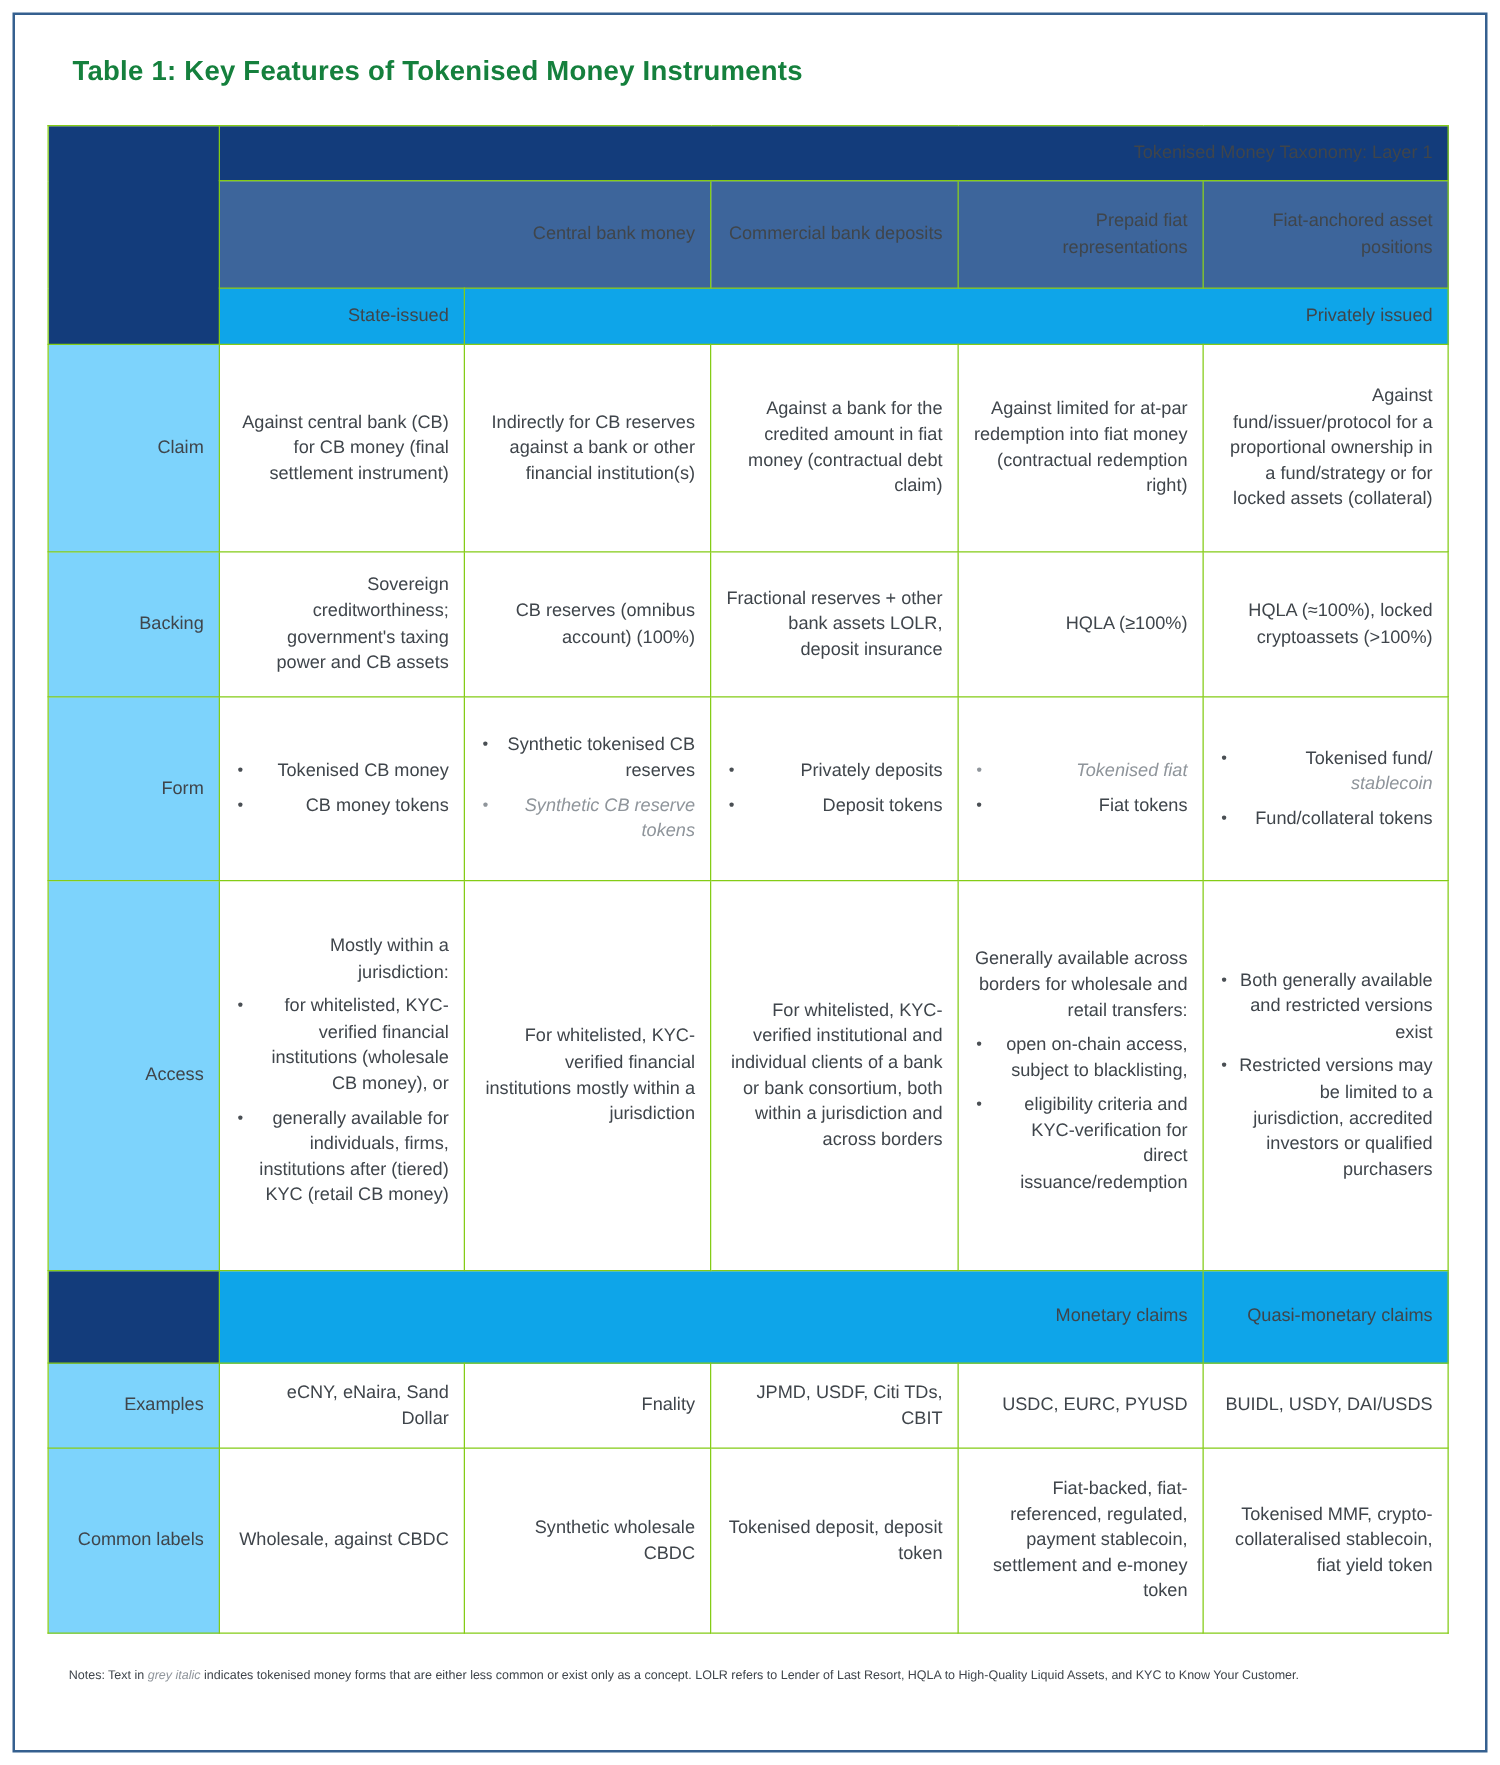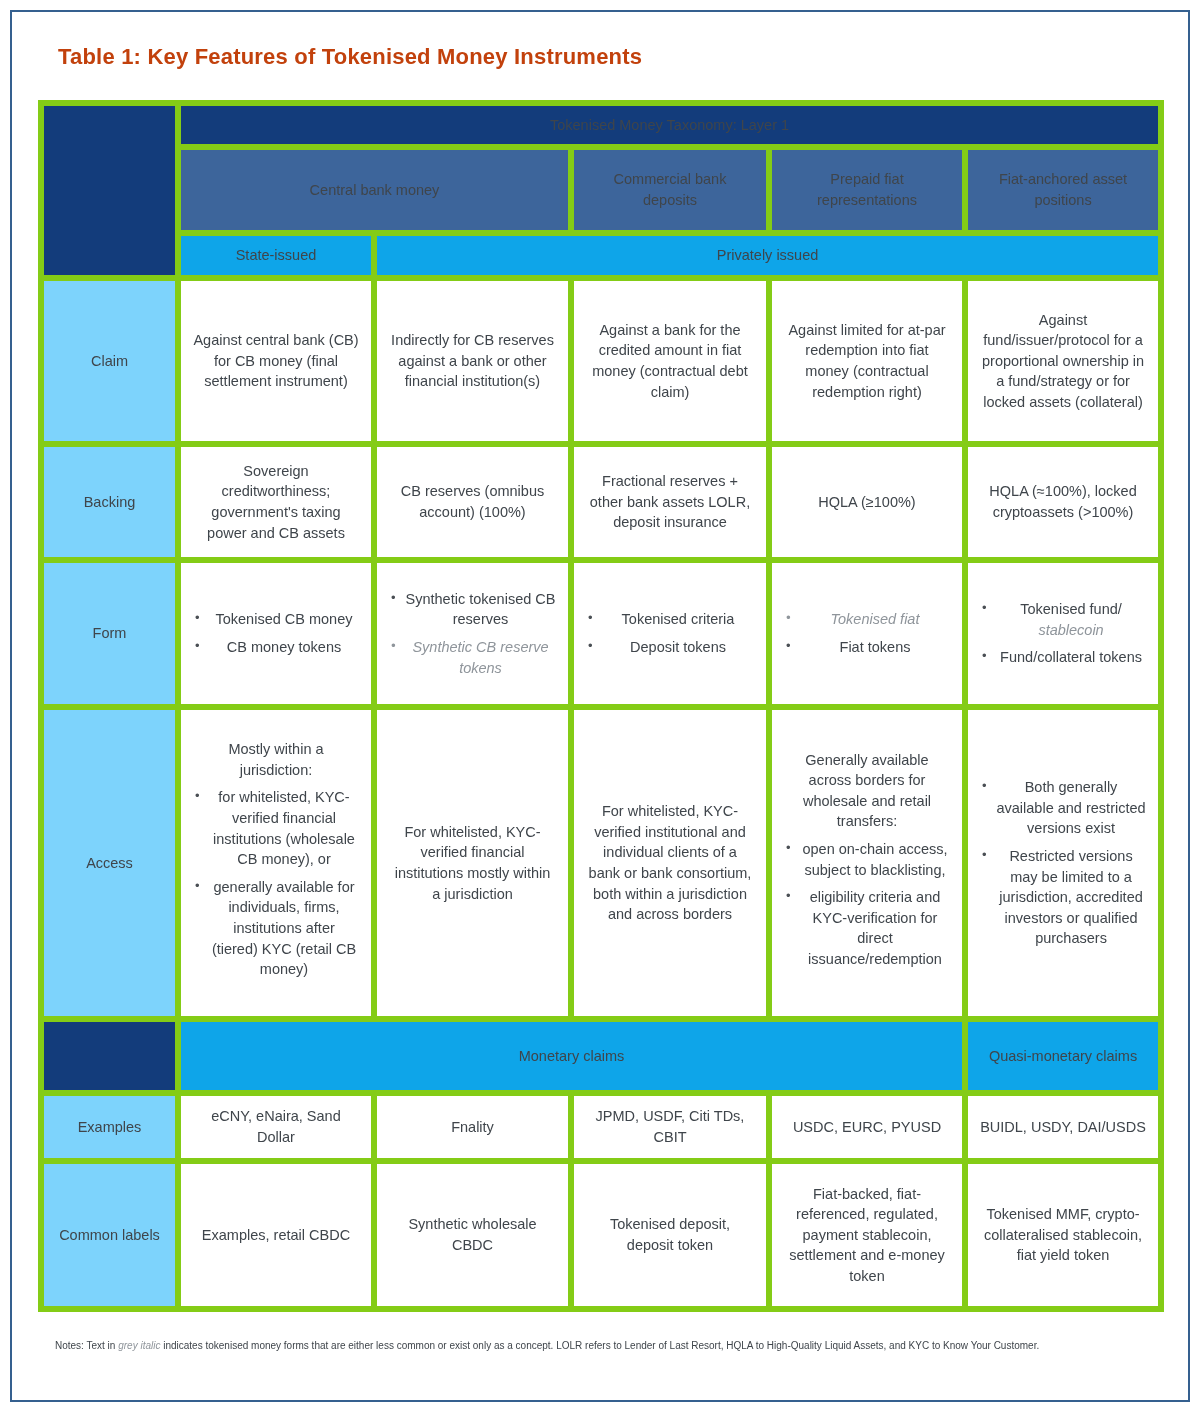--- a/index.html
+++ b/index.html
@@ -11,39 +11,39 @@
     -webkit-font-smoothing: antialiased;
   }
   .frame {
     margin: 10px;
     height: 1392px;
     border: 2px solid #35608F;
     overflow: hidden;
   }
   .content { padding: 32px 26px 0 26px; }
   .title {
-    color: #c2410c;
+    color: #15803d;
     font-size: 22px;
     font-weight: 700;
     margin: 0 0 30px 20px;
     letter-spacing: 0.2px;
   }
   table.money {
     width: 1120px;
     border-collapse: collapse;
     table-layout: fixed;
   }
   table.money td {
-    border: 6px solid #84cc16;
+    border: 1px solid #84cc16;
     padding: 8px 12px;
     vertical-align: middle;
     font-size: 14.5px;
     line-height: 1.42;
     color: #3F454B;
-    text-align: center;
+    text-align: right;
     font-weight: 400;
     overflow-wrap: break-word;
   }
   td.hdr1 {
     background: #133C7B;
     color: #ffffff;
     font-weight: 700;
     text-align: center;
     font-size: 17px;
     border-color: #4A6FA0;
@@ -160,21 +160,21 @@
           </ul>
         </td>
         <td>
           <ul class="bl">
             <li>Synthetic tokenised CB reserves</li>
             <li class="gi">Synthetic CB reserve tokens</li>
           </ul>
         </td>
         <td>
           <ul class="bl">
-            <li>Tokenised criteria</li>
+            <li>Privately deposits</li>
             <li>Deposit tokens</li>
           </ul>
         </td>
         <td>
           <ul class="bl">
             <li class="gi">Tokenised fiat</li>
             <li>Fiat tokens</li>
           </ul>
         </td>
         <td>
@@ -221,21 +221,21 @@
         <td class="rowlabel">Examples</td>
         <td>eCNY, eNaira, Sand Dollar</td>
         <td>Fnality</td>
         <td>JPMD, USDF, Citi TDs, CBIT</td>
         <td>USDC, EURC, PYUSD</td>
         <td>BUIDL, USDY, DAI/USDS</td>
       </tr>
 
       <tr style="height:148px">
         <td class="rowlabel">Common labels</td>
-        <td>Examples, retail CBDC</td>
+        <td>Wholesale, against CBDC</td>
         <td>Synthetic wholesale CBDC</td>
         <td>Tokenised deposit, deposit token</td>
         <td>Fiat-backed, fiat-referenced, regulated, payment stablecoin, settlement and e-money token</td>
         <td>Tokenised MMF, crypto-collateralised stablecoin, fiat yield token</td>
       </tr>
     </tbody>
       </table>
 
     <p class="notes"><span>Notes: Text in </span><span class="gi">grey italic</span><span> indicates tokenised money forms that are either less common or exist only as a concept. LOLR refers to Lender of Last Resort, HQLA to High-Quality Liquid Assets, and KYC to Know Your Customer.</span></p>
 

